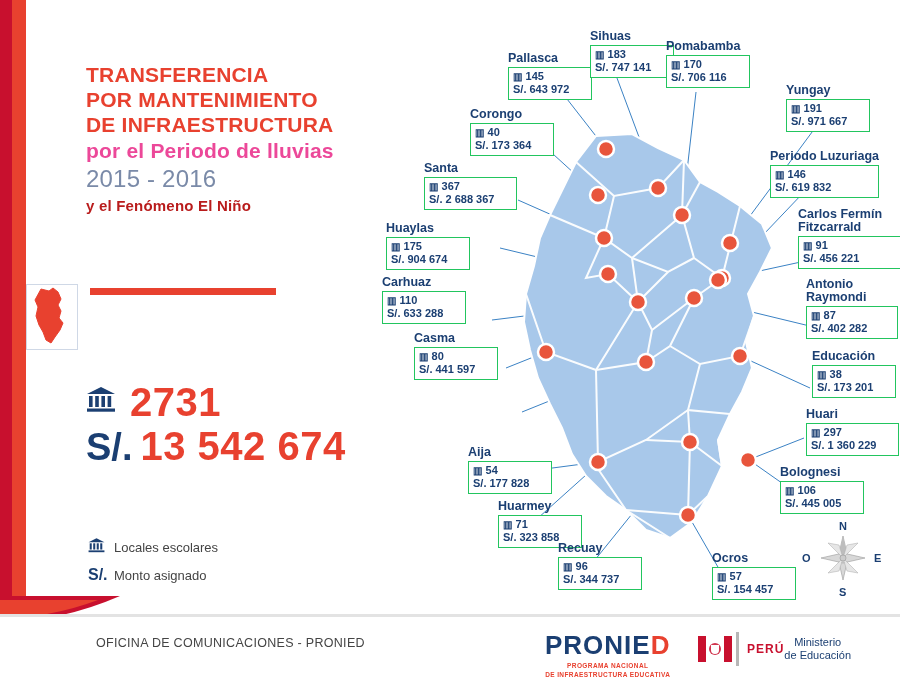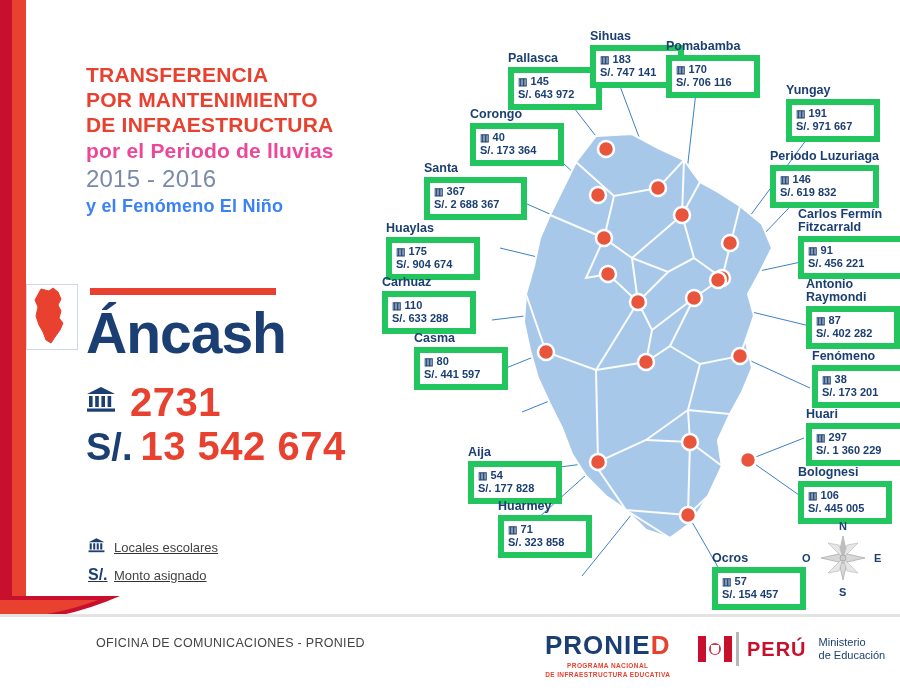--- a/index.html
+++ b/index.html
@@ -22,58 +22,58 @@
   }
   
   .canvas { position:absolute; left:0; top:0; width:900px; height:614px; }
 
   
   .title-block { position:absolute; left:86px; top:42px; width:330px;margin-top:20px; }
   .t-line { font-weight:bold; letter-spacing:0.2px; }
   .t-red { color:#e8412f; font-size:21px; line-height:25px; }
   .t-blue { color:#ec4899; font-size:21px; line-height:28px; font-weight:bold; }
   .t-year { color:#7a8aa8; font-size:24px; line-height:27px; font-weight:normal; }
-  .t-blue2 { color:#3b82f6; font-size:18px; line-height:28px; font-weight:bold; }
+  .t-blue2 { color:#b91c1c; font-size:15px; line-height:28px; font-weight:bold; }
 
   
   .peru-box {
     position:absolute; left:26px; top:284px; width:52px; height:66px;
     border:1px solid #cfd8e6; background:#fff;
   }
   .peru-box svg { display:block; }
 
   
   .red-rule { position:absolute; left:90px; top:288px; width:186px; height:7px; background:#e8412f; }
   .region-name {
     position:absolute; left:86px; top:300px;
     font-size:57px; color:#1b3f72; font-weight:bold; letter-spacing:-1px;
   }
   .stat-row { position:absolute; left:86px; }
   .stat-icon { font-size:28px; color:#1b3f72; }
   .stat-val { color:#e8412f; font-size:40px; font-weight:bold; letter-spacing:0.5px; }
   .stat-sol { color:#1b3f72; font-size:38px; font-weight:bold; }
 
   
-  .legend { position:absolute; left:88px; top:537px; font-size:13px; color:#333;text-decoration:underline; }
+  .legend { position:absolute; left:88px; top:537px; font-size:13px; color:#333; }
   .legend-row { display:flex; align-items:center; margin-bottom:9px; }
   .legend-sym { width:26px; color:#1b3f72; font-weight:bold; font-size:16px; text-align:left; }
   .legend-lab { color:#444; font-size:13px; }
 
   
   .map-area { position:absolute; left:400px; top:10px; width:500px; height:600px; }
   .map-svg { position:absolute; left:0; top:0; }
 
   
   .callout { position:absolute; }
   .callout .cname {
     color:#1b3f72; font-size:12.5px; font-weight:bold; white-space:nowrap;
     margin-bottom:2px; line-height:13px;
   }
   .callout .cbox {
-    border:6px solid #22c55e; background:#ffffff;
+    border:1px solid #22c55e; background:#ffffff;
     padding:2px 22px 3px 4px; white-space:nowrap; line-height:13px;
   }
   .callout .crow { font-size:11px; color:#1b3f72; font-weight:bold; }
   .callout .crow .ic { color:#1b3f72; font-size:10px; }
   .callout.right .cname { text-align:left; }
 
   
   .compass { position:absolute; left:800px; top:510px; width:86px; height:86px; color:#1b3f72; }
   .compass .lab { position:absolute; font-size:11px; font-weight:bold; color:#1b3f72; }
 
@@ -83,21 +83,21 @@
   .footer-text {
     position:absolute; left:96px; top:636px; font-size:12.5px; color:#444; letter-spacing:0.3px;
   }
   .pronied { position:absolute; left:545px; top:630px; text-align:center; }
   .pronied .big { font-size:26px; font-weight:bold; color:#1b3f72; letter-spacing:1px; }
   .pronied .big .d { color:#e8412f; }
   .pronied .sm { font-size:6.5px; color:#e8412f; letter-spacing:0.4px; line-height:9px; font-weight:bold;}
   .peru-seal { position:absolute; left:698px; top:634px; width:34px; height:30px; }
   .minedu { position:absolute; left:736px; top:632px; display:flex; align-items:center; }
   .minedu .bar { width:3px; height:34px; background:#b7b7b7; margin-right:8px; }
-  .minedu .red { color:#c8102e; font-size:20px; font-weight:bold; letter-spacing:1px;}
+  .minedu .red { color:#c8102e; font-size:12px; font-weight:bold; letter-spacing:1px;}
   .minedu .blue { color:#1b3f72; font-size:11px; line-height:13px; }
   
   .swoosh { position:absolute; left:0; top:596px; width:200px; height:26px; overflow:hidden; }
 </style>
 </head>
 <body>
 
 <div class="edge-bar">
   <div class="edge-bar-inner"></div>
 </div>
@@ -113,21 +113,20 @@
     <div class="t-line t-blue2">y el Fenómeno El Niño</div>
   </div>
 
   <div class="peru-box">
     <svg width="50" height="64" viewBox="0 0 50 64">
       <path d="M14 4 L22 6 L26 3 L31 7 L34 14 L31 20 L34 26 L32 33 L36 38 L33 45 L28 52 L24 58 L19 55 L16 47 L12 40 L9 31 L11 22 L8 15 Z" fill="#e8412f" stroke="#e8412f" stroke-width="1"></path>
     </svg>
   </div>
 
   <div class="red-rule"></div>
-  <div class="region-name">Áncash</div>
 
   <div class="stat-row" style="top:380px; display:flex; align-items:center;text-align:center;">
     <span class="stat-icon">
       <svg width="30" height="28" viewBox="0 0 30 28">
         <polygon points="15,2 29,9 1,9" fill="#1b3f72"></polygon>
         <rect x="3" y="11" width="3.6" height="11" fill="#1b3f72"></rect>
         <rect x="9.2" y="11" width="3.6" height="11" fill="#1b3f72"></rect>
         <rect x="15.4" y="11" width="3.6" height="11" fill="#1b3f72"></rect>
         <rect x="21.6" y="11" width="3.6" height="11" fill="#1b3f72"></rect>
         <rect x="1" y="23.5" width="28" height="3.2" fill="#1b3f72"></rect>
@@ -328,21 +327,21 @@
 
     <div class="callout" style="left:14px; top:322px;">
       <div class="cname">Casma</div>
       <div class="cbox">
         <div class="crow"><span class="ic">▥</span> <span>80</span></div>
         <div class="crow sol">S/. 441 597</div>
       </div>
     </div>
 
     <div class="callout right" style="left:412px; top:340px;">
-      <div class="cname">Fenómeno</div>
+      <div class="cname">Educación</div>
       <div class="cbox">
         <div class="crow"><span class="ic">▥</span> <span>38</span></div>
         <div class="crow sol">S/. 173 201</div>
       </div>
     </div>
 
 
     <div class="callout right" style="left:406px; top:398px;">
       <div class="cname">Huari</div>
       <div class="cbox">
@@ -352,36 +351,43 @@
     </div>
 
     <div class="callout" style="left:68px; top:436px;">
       <div class="cname">Aija</div>
       <div class="cbox">
         <div class="crow"><span class="ic">▥</span> <span>54</span></div>
         <div class="crow sol">S/. 177 828</div>
       </div>
     </div>
 
-    <div class="callout right" style="left:398px; top:456px;">
+    <div class="callout right" style="left:380px; top:456px;">
       <div class="cname">Bolognesi</div>
       <div class="cbox">
         <div class="crow"><span class="ic">▥</span> <span>106</span></div>
         <div class="crow sol">S/. 445 005</div>
       </div>
     </div>
 
     <div class="callout" style="left:98px; top:490px;">
       <div class="cname">Huarmey</div>
       <div class="cbox">
         <div class="crow"><span class="ic">▥</span> <span>71</span></div>
         <div class="crow sol">S/. 323 858</div>
       </div>
     </div>
 
+    <div class="callout" style="left:158px; top:532px;">
+      <div class="cname">Recuay</div>
+      <div class="cbox">
+        <div class="crow"><span class="ic">▥</span> <span>96</span></div>
+        <div class="crow sol">S/. 344 737</div>
+      </div>
+    </div>
 
     <div class="callout" style="left:312px; top:542px;">
       <div class="cname">Ocros</div>
       <div class="cbox">
         <div class="crow"><span class="ic">▥</span> <span>57</span></div>
         <div class="crow sol">S/. 154 457</div>
       </div>
     </div>
   </div>
 
@@ -432,17 +438,17 @@
     <circle cx="17" cy="15" r="6" fill="#c8102e" opacity="0.85"></circle>
     <path d="M13 11 h8 v5 a4 4 0 0 1 -8 0 z" fill="#ffffff"></path>
   </svg>
 </div>
 
 <div class="minedu">
   <div class="bar"></div>
   <div>
     <div class="red">PERÚ</div>
   </div>
-  <div style="margin-left:12px;">
+  <div style="text-align:center;">
     <div class="blue">Ministerio</div>
     <div class="blue">de Educación</div>
   </div>
 </div>
 
 </body></html>

